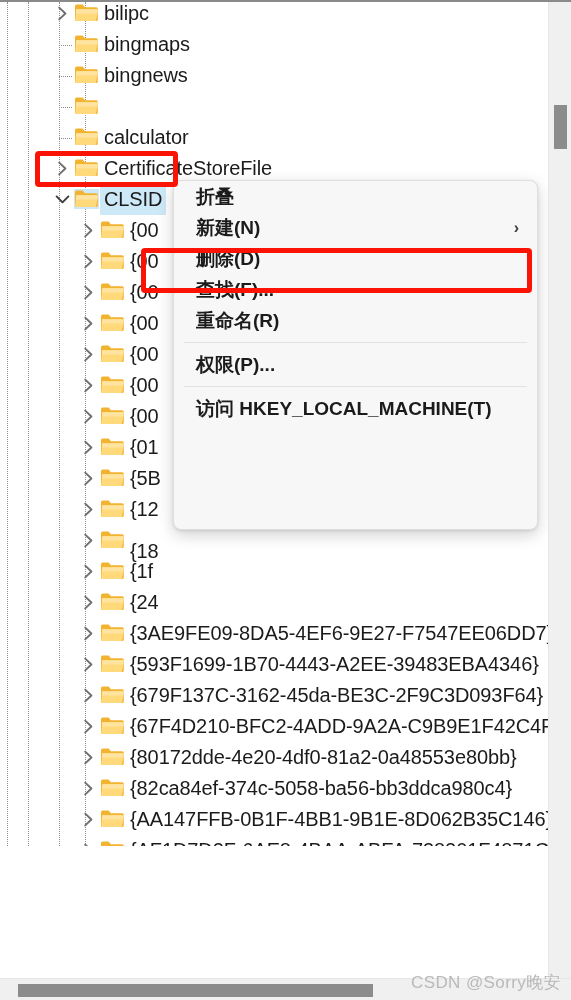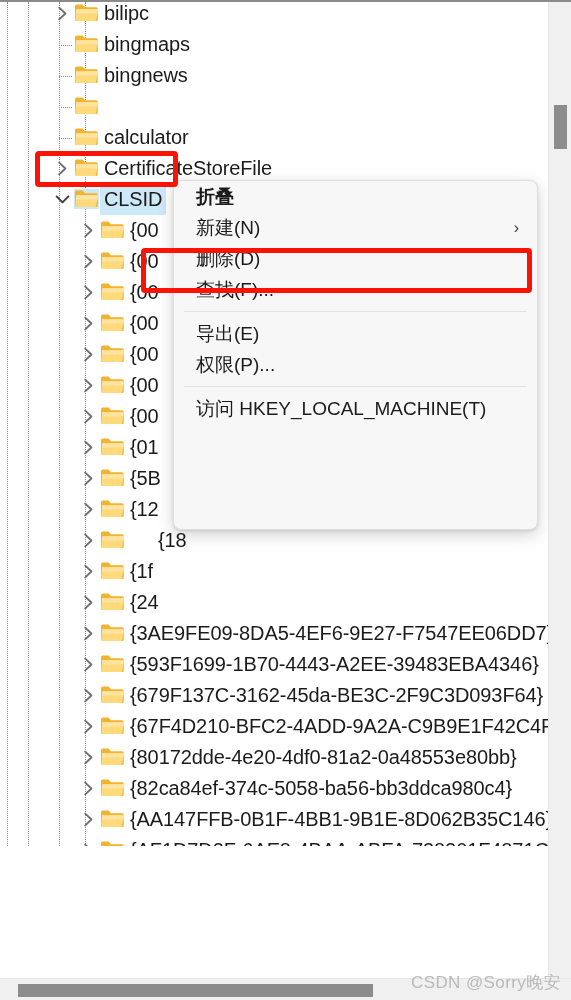--- a/index.html
+++ b/index.html
@@ -92,20 +92,21 @@
   }
   .mi {
     position: relative;
     height: 31px;
     display: flex;
     align-items: center;
     padding-left: 22px;
     font-size: 19px;
     color: #1b1b1b;
     white-space: nowrap;
+    font-weight: bold;
   }
   .mi.bold { font-weight: bold; align-items: center; }
   .mi .sub-arrow {
     position: absolute;
     right: 18px;
     font-size: 16px;
     color: #3a3a3a;
   }
   .msep {
     height: 1px;
@@ -418,21 +419,21 @@
             <path d="M2.2 1.6 L8.4 7.5 L2.2 13.4" fill="none" stroke="#6f6f6f" stroke-width="1.9" stroke-linecap="round" stroke-linejoin="round"></path>
           </svg>
         </div>
         <div class="folder" style="left: 100px; top: 5px;">
           <svg width="25" height="20" viewBox="0 0 25 20">
             <path d="M1 3.2 Q1 1.6 2.6 1.6 H8.6 L10.9 4.2 H22.2 Q23.8 4.2 23.8 5.8 V16.4 Q23.8 18 22.2 18 H2.6 Q1 18 1 16.4 Z" fill="#f2b430"></path>
             <path d="M2.2 6.2 H23 Q24 6.2 23.8 7.4 L22.2 16.7 Q22 18 20.7 18 H2.6 Q1.2 18 1.3 16.7 L2.2 6.2 Z" fill="#ffd97a"></path>
             <path d="M2.2 6.2 H23 Q24 6.2 23.8 7.4 L23.3 10.6 H1.9 L2.2 6.2 Z" fill="#ffe3a0"></path>
           </svg>
         </div>
-        <div class="label" style="left: 130px; top: 0px; margin-left: 28px;">{18</div>
+        <div class="label" style="left: 130px; top: 11px;">{18</div>
       </div>
       <div class="row" style="position: absolute; left: 0px; top: 554px; width: 548px;">
         <div class="chev" style="left: 80px;">
           <svg width="11" height="15" viewBox="0 0 11 15">
             <path d="M2.2 1.6 L8.4 7.5 L2.2 13.4" fill="none" stroke="#6f6f6f" stroke-width="1.9" stroke-linecap="round" stroke-linejoin="round"></path>
           </svg>
         </div>
         <div class="folder" style="left: 100px; top: 5px;">
           <svg width="25" height="20" viewBox="0 0 25 20">
             <path d="M1 3.2 Q1 1.6 2.6 1.6 H8.6 L10.9 4.2 H22.2 Q23.8 4.2 23.8 5.8 V16.4 Q23.8 18 22.2 18 H2.6 Q1 18 1 16.4 Z" fill="#f2b430"></path>
@@ -646,24 +647,24 @@
       <div class="mi">
         <span>新建(N)</span>
         <span class="sub-arrow">›</span>
       </div>
       <div class="mi">
         <span>删除(D)</span>
       </div>
       <div class="mi">
         <span>查找(F)...</span>
       </div>
+      <div class="mi">
+        <span>重命名(R)</span>
+      </div>
       <div class="msep"></div>
-      <div class="mi">
-        <span>导出(E)</span>
-      </div>
       <div class="mi">
         <span>权限(P)...</span>
       </div>
       <div class="msep"></div>
       <div class="mi">
         <span>访问 HKEY_LOCAL_MACHINE(T)</span>
       </div>
     </div>
 
   <div class="redbox" style="left:35px; top:151px; width:143px; height:36px;"></div>

